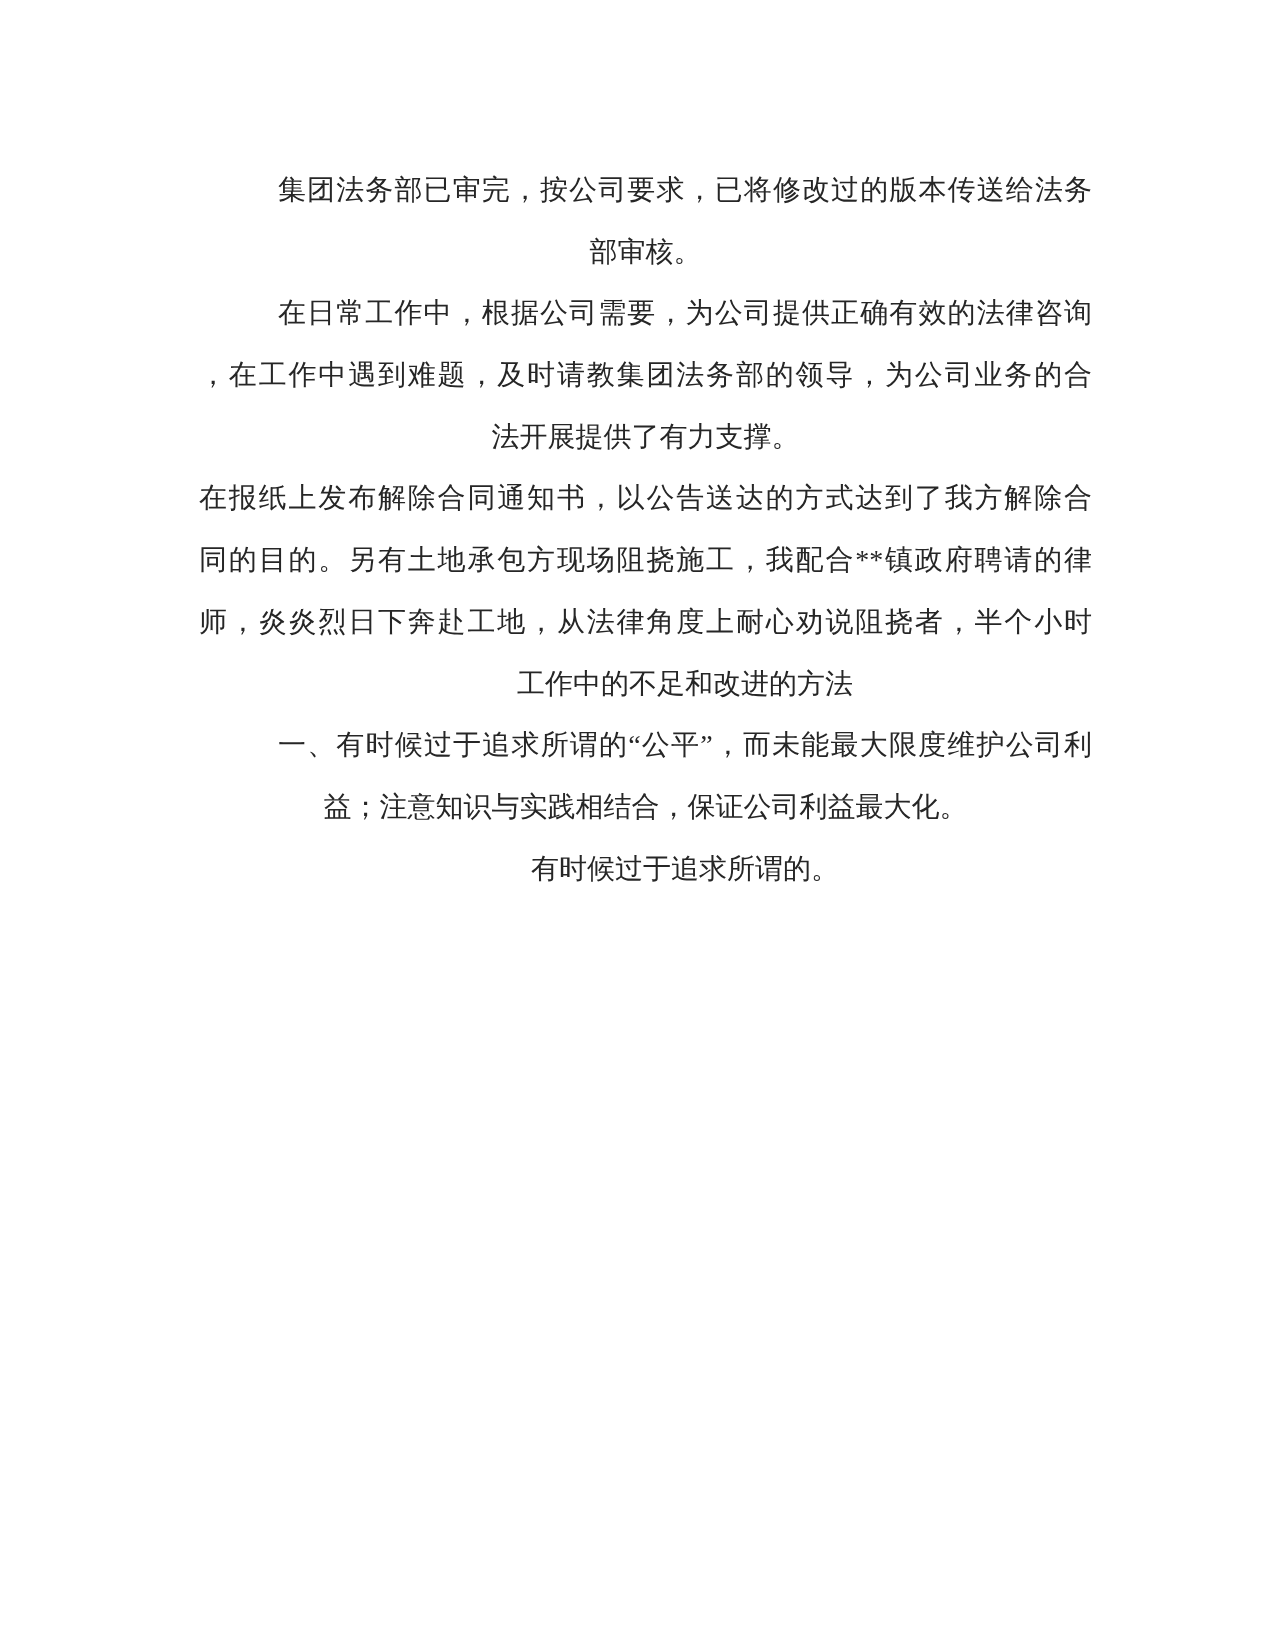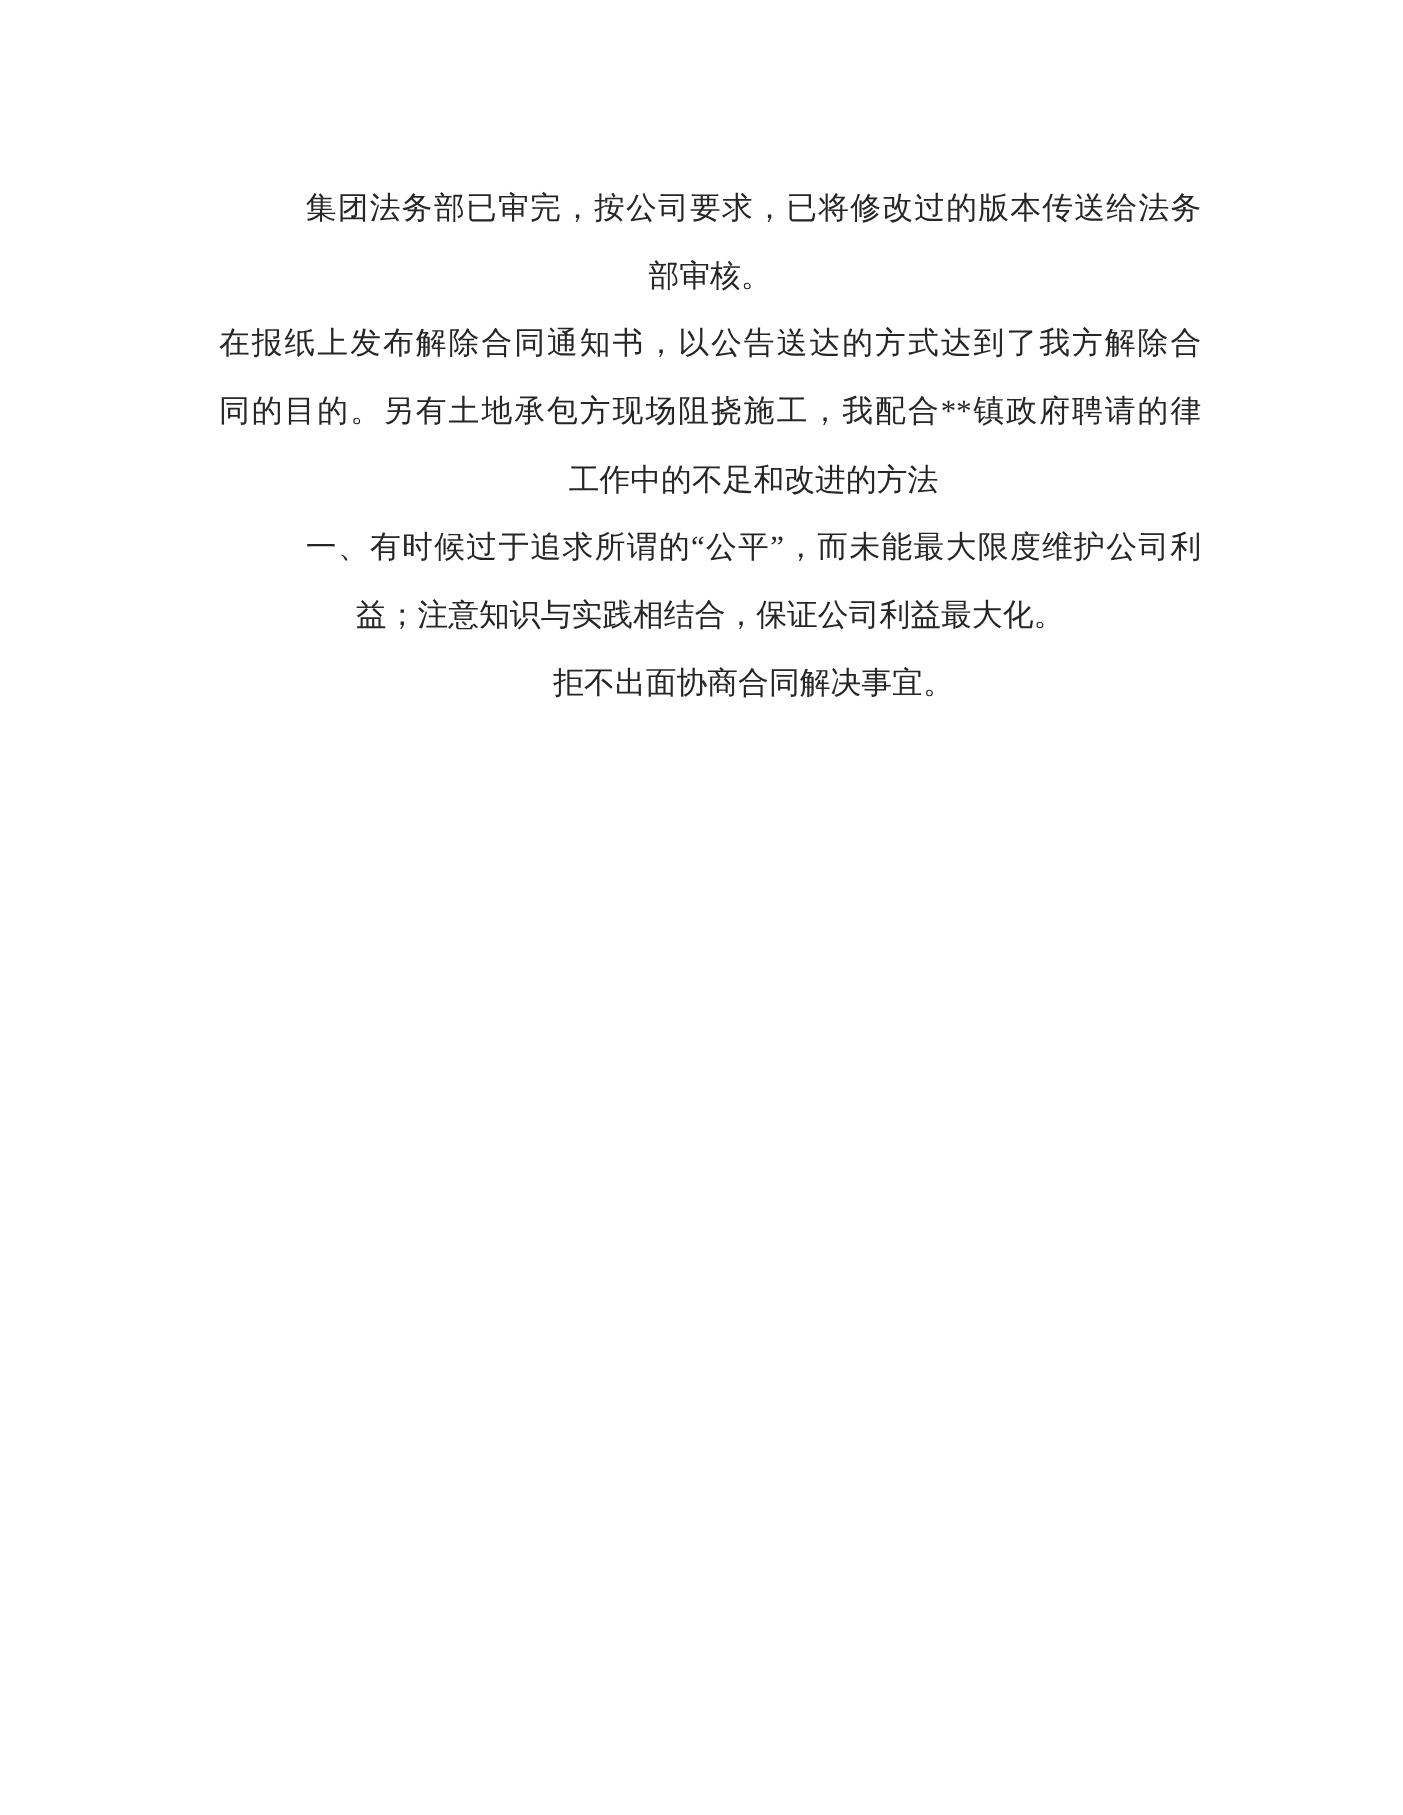--- a/index.html
+++ b/index.html
@@ -50,35 +50,41 @@
 <body>
 
 <div class="sheet">
   <div class="text-block">
 
     <div class="para">
       <div class="line first fill">集团法务部已审完，按公司要求，已将修改过的版本传送给法务</div>
       <div class="line">部审核。</div>
     </div>
 
+    <div class="para">
+      <div class="line first fill">在日常工作中，根据公司需要，为公司提供正确有效的法律咨询</div>
+      <div class="line fill">，在工作中遇到难题，及时请教集团法务部的领导，为公司业务的合</div>
+      <div class="line">法开展提供了有力支撑。</div>
+    </div>
 
     <div class="para">
       <div class="line fill">在报纸上发布解除合同通知书，以公告送达的方式达到了我方解除合</div>
       <div class="line fill">同的目的。另有土地承包方现场阻挠施工，我配合**镇政府聘请的律</div>
+      <div class="line fill">师，炎炎烈日下奔赴工地，从法律角度上耐心劝说阻挠者，半个小时</div>
     </div>
 
 
     <div class="para">
       <div class="line first">工作中的不足和改进的方法</div>
     </div>
 
     <div class="para">
       <div class="line first fill">一、有时候过于追求所谓的“公平”，而未能最大限度维护公司利</div>
       <div class="line">益；注意知识与实践相结合，保证公司利益最大化。</div>
     </div>
 
 
     <div class="para">
-      <div class="line first">拒不出面协商合同解决事宜。</div>
+      <div class="line first">有时候过于追求所谓的。</div>
     </div>
 
   </div>
 </div>
 
 </body></html>

